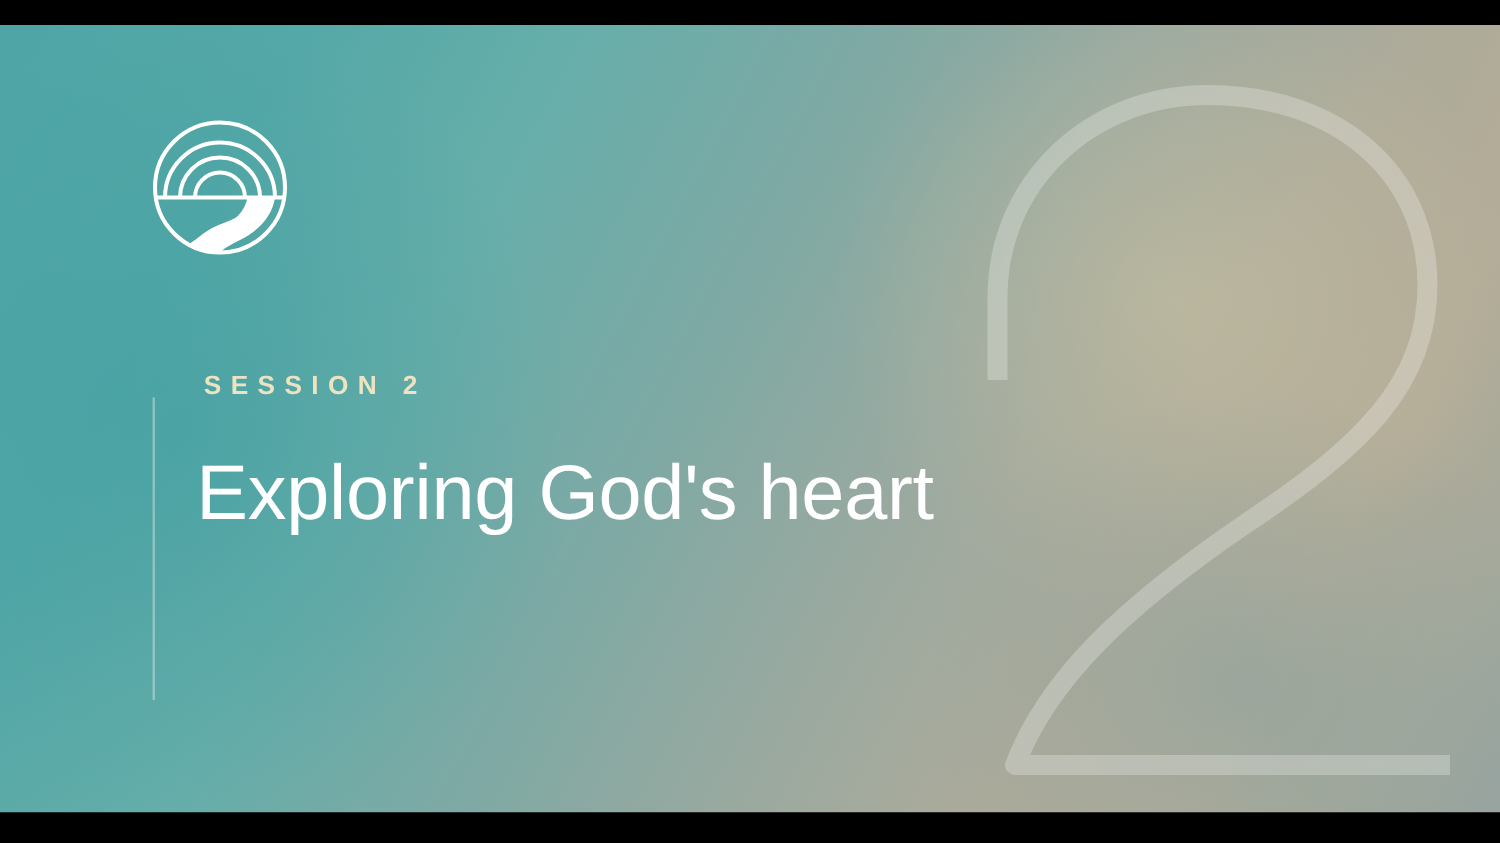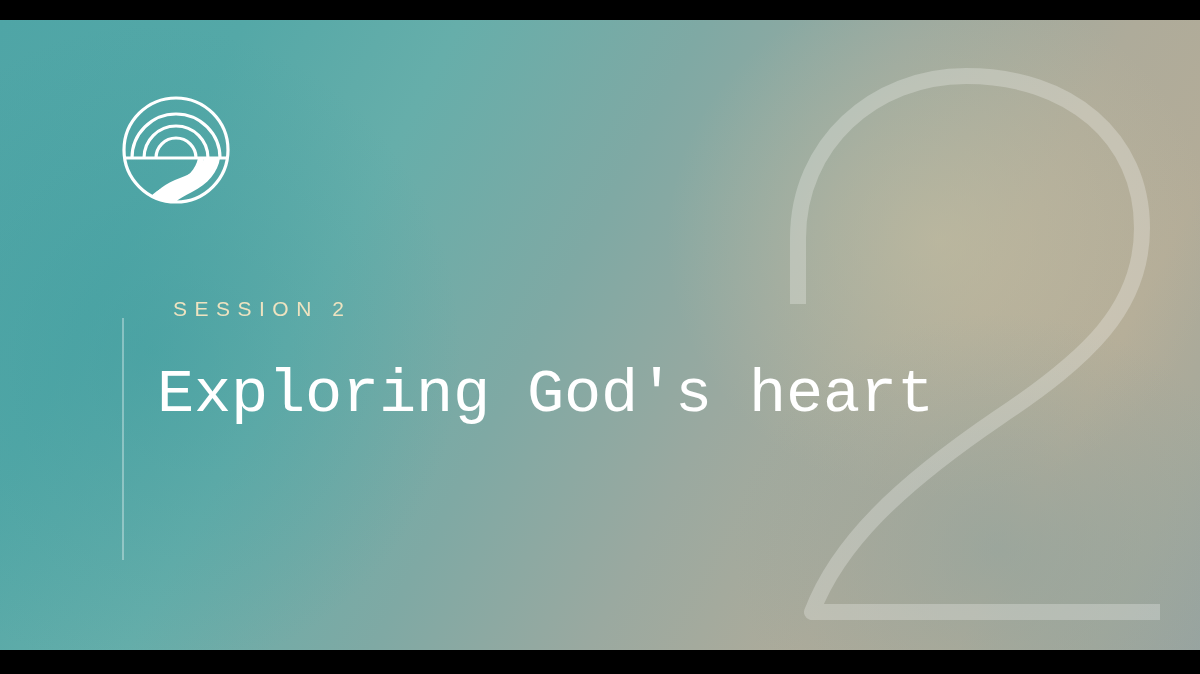--- a/index.html
+++ b/index.html
@@ -123,36 +123,35 @@
     position: absolute;
     left: 122px;
     top: 298px;
     width: 2px;
     height: 242px;
     background: rgba(255,255,255,0.34);
   }
 
   #session-eyebrow {
     font-size: 21px;
-    font-weight: 400;
+    font-weight: 700;
     letter-spacing: 7.5px;
     color: #eee3c0;
     line-height: 1;
-    margin: 0 0 36px 16px;
+    margin: 0 0 36px 6px;
     white-space: nowrap;
   }
 
   #session-title {
     margin: 0;
     font-size: 62px;
     font-weight: 300;
     line-height: 1.28;
     color: #ffffff;
     letter-spacing: -0.2px;
-    font-family: Liberation Mono, monospace;
   }
   #session-title .title-line { display: block; white-space: nowrap; }
 </style>
 </head>
 <body>
 
 <div id="slide-root">
 
   <div class="letterbox top"></div>
 

